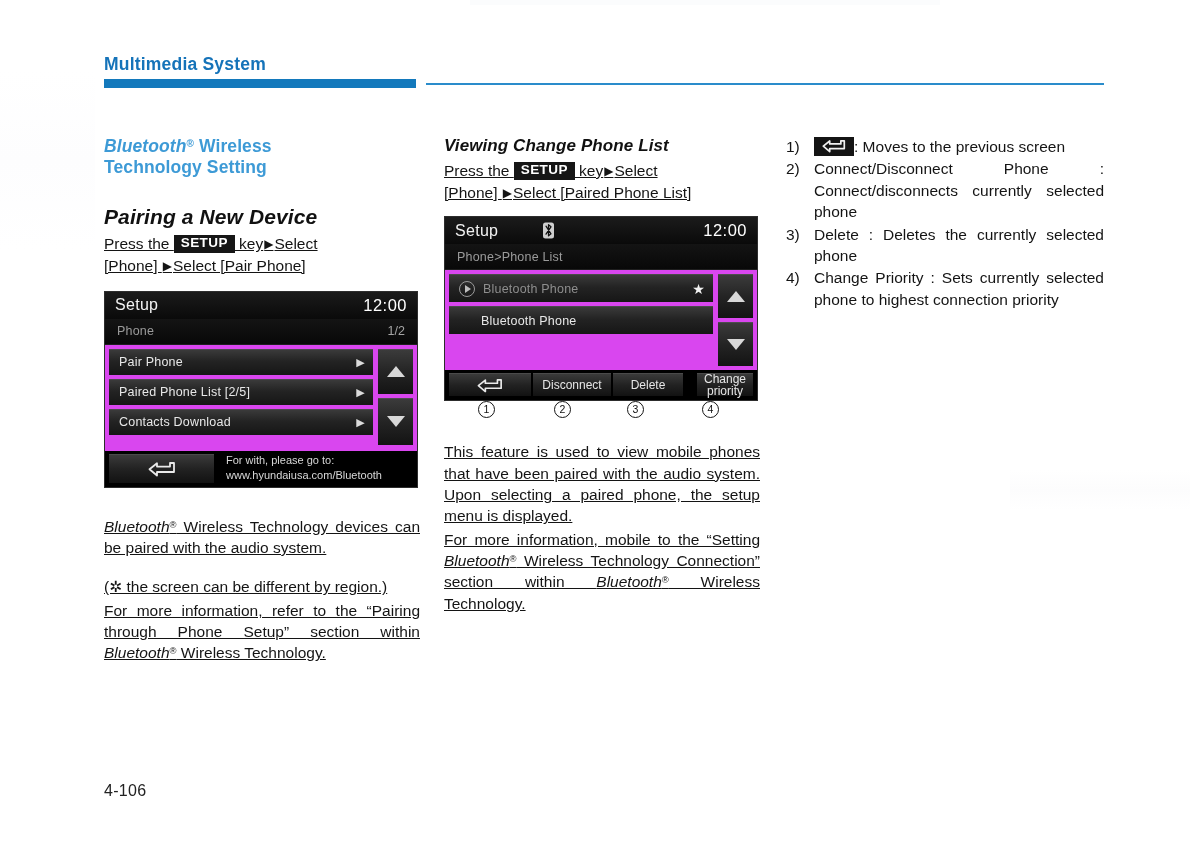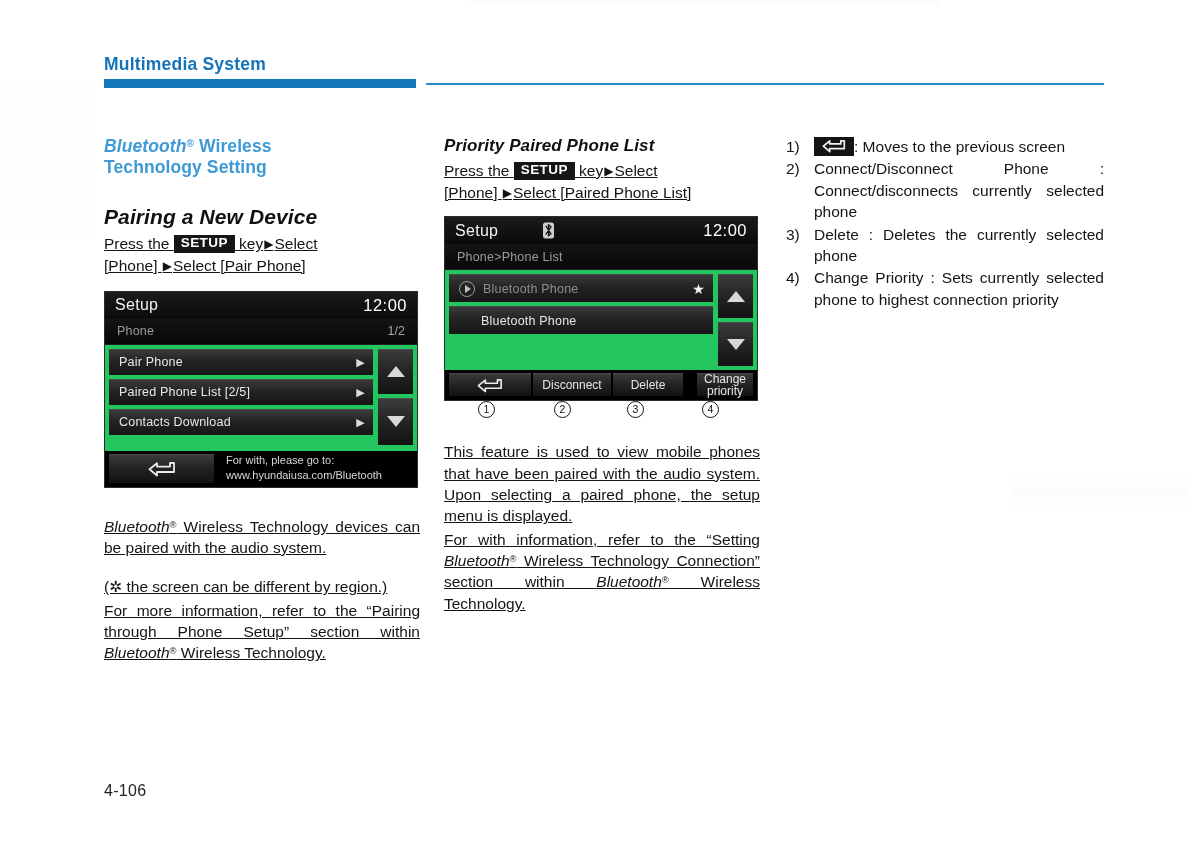--- a/index.html
+++ b/index.html
@@ -196,21 +196,21 @@
     color: #9b9b9b;
     letter-spacing: .2px;
   }
   .hu-page {
     margin-left: auto;
     font-size: 12.5px;
     color: #a5a5a5;
   }
   .hu-body {
     display: flex;
-    background: #22c55e;
+    background: #d946ef;
   }
   .hu-list { flex: 1 1 auto; padding: 4px 3px 2px 4px; }
   .hu-row {
     height: 26px;
     margin-bottom: 4px;
     background: linear-gradient(180deg,#3a3a3a 0%,#232323 45%,#161616 100%);
     border-top: 1px solid #4a4a4a;
     display: flex;
     align-items: center;
     padding: 0 8px 0 10px;
@@ -422,21 +422,21 @@
 
   <p class="body nojust" style="margin-top:18px">(✲ the screen can be different by region.)</p>
 
   <p class="body">
     <span>For more information, refer to the “Pairing through Phone Setup” section within </span><span class="ital">Bluetooth</span><span class="reg-mark ital">®</span><span> Wireless Technology.</span>
   </p>
 </div>
 
 <div class="col" id="col-mid">
 
-  <h3 class="sub-title" style="font-size:17px">Priority Paired Phone List</h3>
+  <h3 class="sub-title" style="font-size:17px">Viewing Change Phone List</h3>
 
   <p class="body nojust">
     <span>Press     the </span><span class="keycap">SETUP</span><span> key</span><span class="arrow-sep">▶</span><span>Select</span><br>
     <span>[Phone] </span><span class="arrow-sep">▶</span><span>Select [Paired Phone List]</span>
   </p>
 
   <div class="hu" style="margin-top:13px;width:314px;">
     <div class="hu-title-bar">
       <span class="hu-title">Setup</span>
       <span class="bt-icon">
@@ -492,21 +492,21 @@
   <div class="callouts">
     <span class="callout" style="left:34px">1</span>
     <span class="callout" style="left:110px">2</span>
     <span class="callout" style="left:183px">3</span>
     <span class="callout" style="left:258px">4</span>
   </div>
 
   <p class="body" style="margin-top:20px">This feature is used to view mobile phones that have been paired with the audio system. Upon selecting a paired phone, the setup menu is displayed.</p>
 
   <p class="body">
-    <span>For with information, refer to the “Setting </span><span class="ital">Bluetooth</span><span class="reg-mark ital">®</span><span> Wireless Technology Connection” section within </span><span class="ital">Bluetooth</span><span class="reg-mark ital">®</span><span> Wireless Technology.</span>
+    <span>For more information, mobile to the “Setting </span><span class="ital">Bluetooth</span><span class="reg-mark ital">®</span><span> Wireless Technology Connection” section within </span><span class="ital">Bluetooth</span><span class="reg-mark ital">®</span><span> Wireless Technology.</span>
   </p>
 </div>
 
 <div class="col" id="col-right">
   <ol class="numlist">
     <li>
       <span class="lnum">1)</span>
       <span class="backcap">
         <svg width="24" height="14" viewBox="0 0 28 16">
           <path d="M26 2 L26 11 L9 11 L9 14.5 L1.5 8.2 L9 2.2 L9 5.6 L22 5.6 L22 2 Z" fill="none" stroke="#f0f0f0" stroke-width="2" stroke-linejoin="round"></path>

